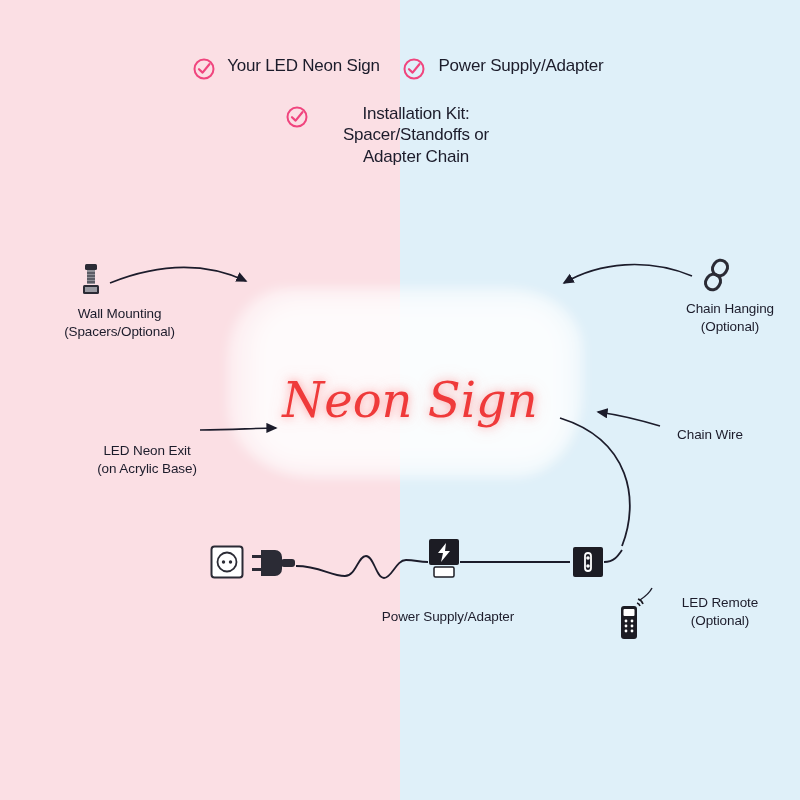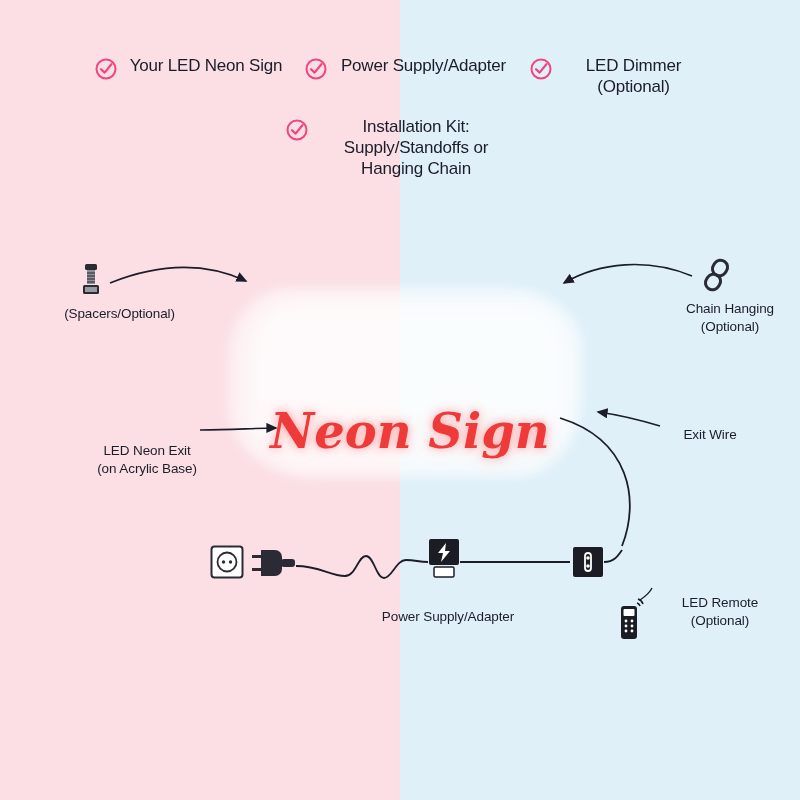--- a/index.html
+++ b/index.html
@@ -101,25 +101,24 @@
     text-shadow: 0 0 8px rgba(60,80,255,0.45), 0 0 18px rgba(120,140,255,0.35);
   }
   .neon-bottom {
     position: absolute;
     left: 245px;
     top: 372px;
     width: 330px;
     text-align: center;
     font-family: "DejaVu Serif", serif;
     font-style: italic;
-    font-weight: bold;
+    font-weight: normal;
     font-size: 48px;
     color: #ef3a3a;
     text-shadow: 0 0 8px rgba(255,80,80,0.45), 0 0 18px rgba(255,120,120,0.3);
-    margin-top: 31px;
   }
 
   .label {
     position: absolute;
     font-size: 13.5px;
     color: #1c1c2b;
     text-align: center;
     line-height: 1.35;
     letter-spacing: -0.1px;
   }
@@ -158,40 +157,31 @@
       <div class="check-item item-2">
         <span class="check-icon">
           <svg width="24" height="24" viewBox="0 0 24 24">
             <circle cx="12" cy="12" r="9.5" fill="none" stroke="#f0457e" stroke-width="2"></circle>
             <path d="M7 12.2 L10.6 15.6 L17.4 7.2" fill="none" stroke="#f0457e" stroke-width="2.2" stroke-linecap="round" stroke-linejoin="round"></path>
           </svg>
         </span>
         <span class="check-label">Power Supply/Adapter</span>
       </div>
 
-      <div class="check-item item-3">
-        <span class="check-icon">
-          <svg width="24" height="24" viewBox="0 0 24 24">
-            <circle cx="12" cy="12" r="9.5" fill="none" stroke="#f0457e" stroke-width="2"></circle>
-            <path d="M7 12.2 L10.6 15.6 L17.4 7.2" fill="none" stroke="#f0457e" stroke-width="2.2" stroke-linecap="round" stroke-linejoin="round"></path>
-          </svg>
-        </span>
-        <span class="check-label">LED Dimmer (Optional)</span>
-      </div>
     </div>
 
     <div class="check-row row2">
       <div class="check-item item-4">
         <span class="check-icon">
           <svg width="24" height="24" viewBox="0 0 24 24">
             <circle cx="12" cy="12" r="9.5" fill="none" stroke="#f0457e" stroke-width="2"></circle>
             <path d="M7 12.2 L10.6 15.6 L17.4 7.2" fill="none" stroke="#f0457e" stroke-width="2.2" stroke-linecap="round" stroke-linejoin="round"></path>
           </svg>
         </span>
-        <span class="check-label">Installation Kit: Supply/Standoffs or Hanging Chain</span>
+        <span class="check-label">Installation Kit: Spacer/Standoffs or Adapter Chain</span>
       </div>
     </div>
   </div>
 
   <div class="glow"></div>
   <div class="glow2"></div>
   <div class="neon-bottom">Neon Sign</div>
 
   <svg class="overlay">
     <defs>
@@ -280,35 +270,36 @@
       <circle cx="10" cy="25" r="1.4" fill="#ffffff"></circle>
       <circle cx="16" cy="25" r="1.4" fill="#ffffff"></circle>
       <circle cx="10" cy="30" r="1.4" fill="#ffffff"></circle>
       <circle cx="16" cy="30" r="1.4" fill="#ffffff"></circle>
       <circle cx="10" cy="35" r="1.4" fill="#ffffff"></circle>
       <circle cx="16" cy="35" r="1.4" fill="#ffffff"></circle>
     </svg>
   </div>
 
   <div class="label" style="left:22px; top:305px; width:195px;">
+    <div>Wall Mounting</div>
     <div>(Spacers/Optional)</div>
   </div>
 
   <div class="label" style="left:645px; top:300px; width:170px;">
     <div>Chain Hanging</div>
     <div>(Optional)</div>
   </div>
 
   <div class="label" style="left:52px; top:442px; width:190px;">
     <div>LED Neon Exit</div>
     <div>(on Acrylic Base)</div>
   </div>
 
   <div class="label" style="left:650px; top:426px; width:120px;">
-    <div>Exit Wire</div>
+    <div>Chain Wire</div>
   </div>
 
   <div class="label" style="left:348px; top:608px; width:200px;">
     <div>Power Supply/Adapter</div>
   </div>
 
   <div class="label" style="left:640px; top:594px; width:160px;">
     <div>LED Remote</div>
     <div>(Optional)</div>
   </div>

